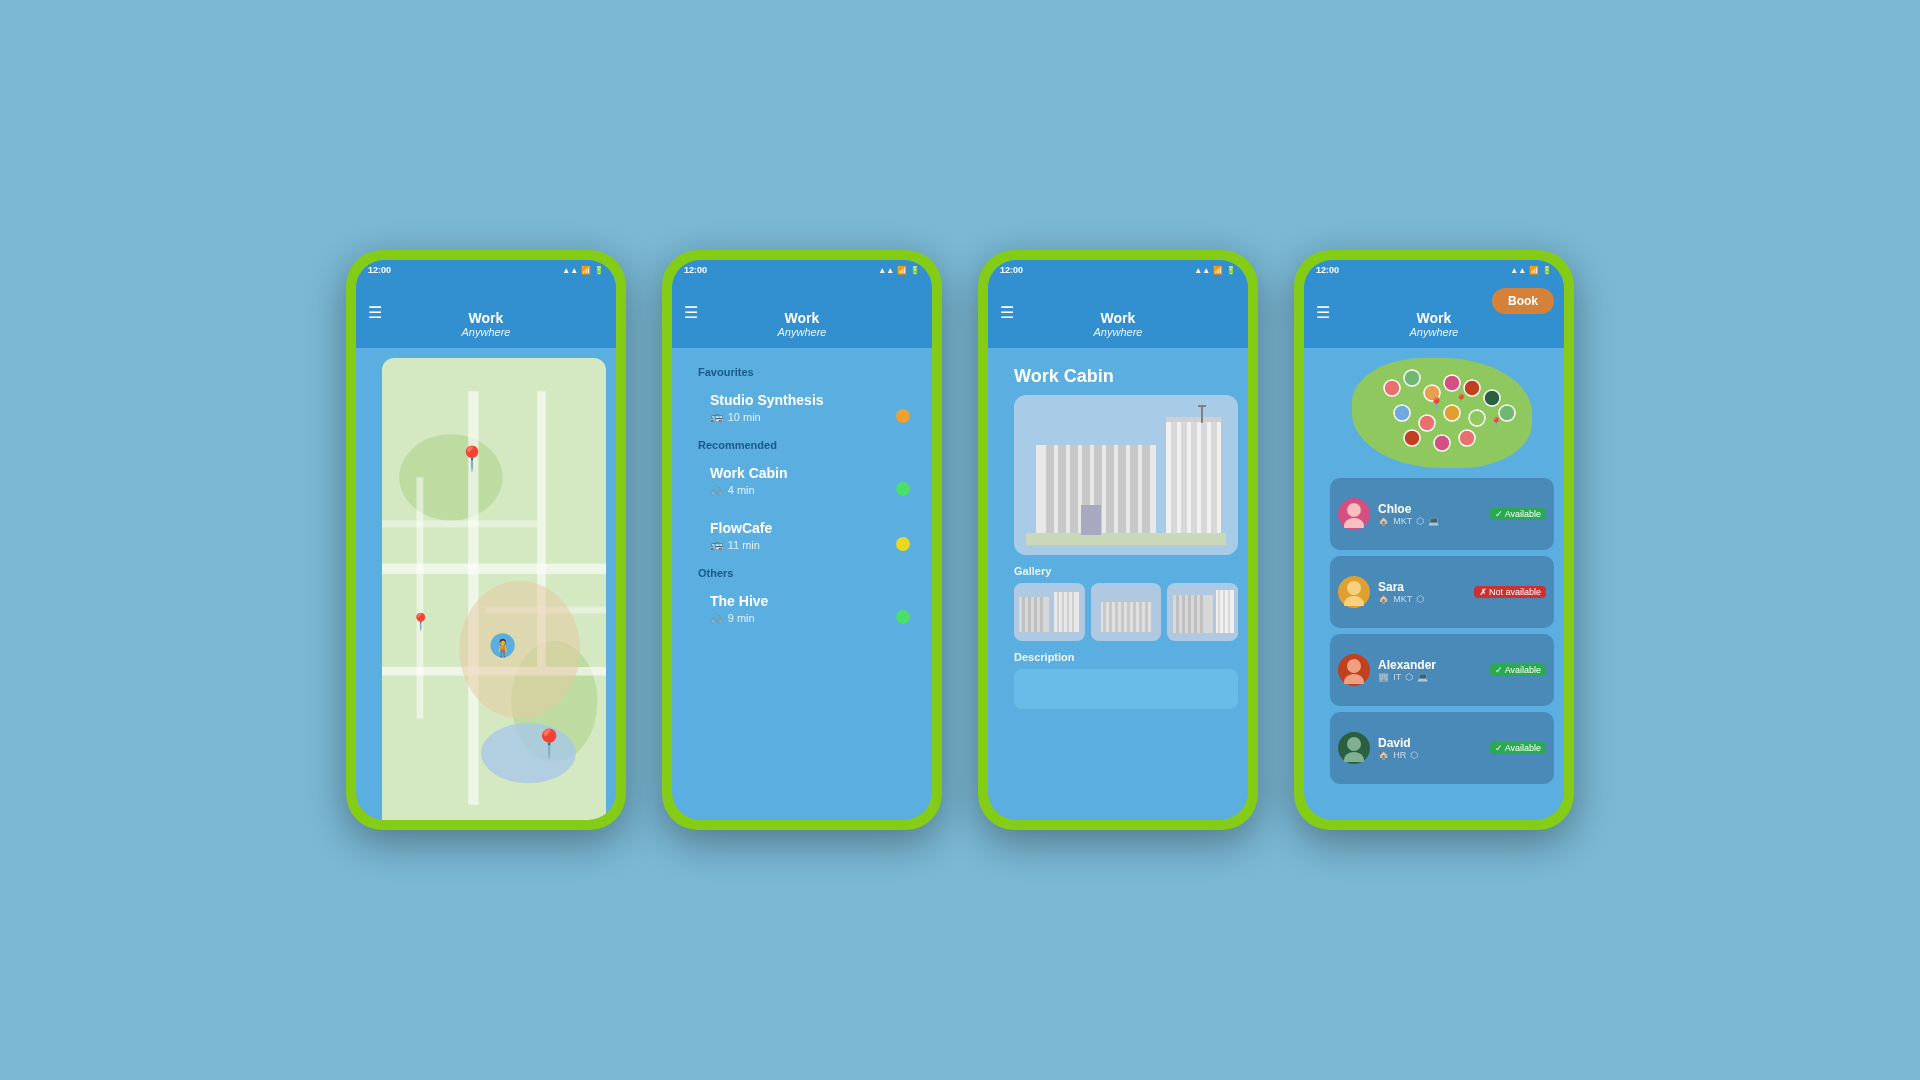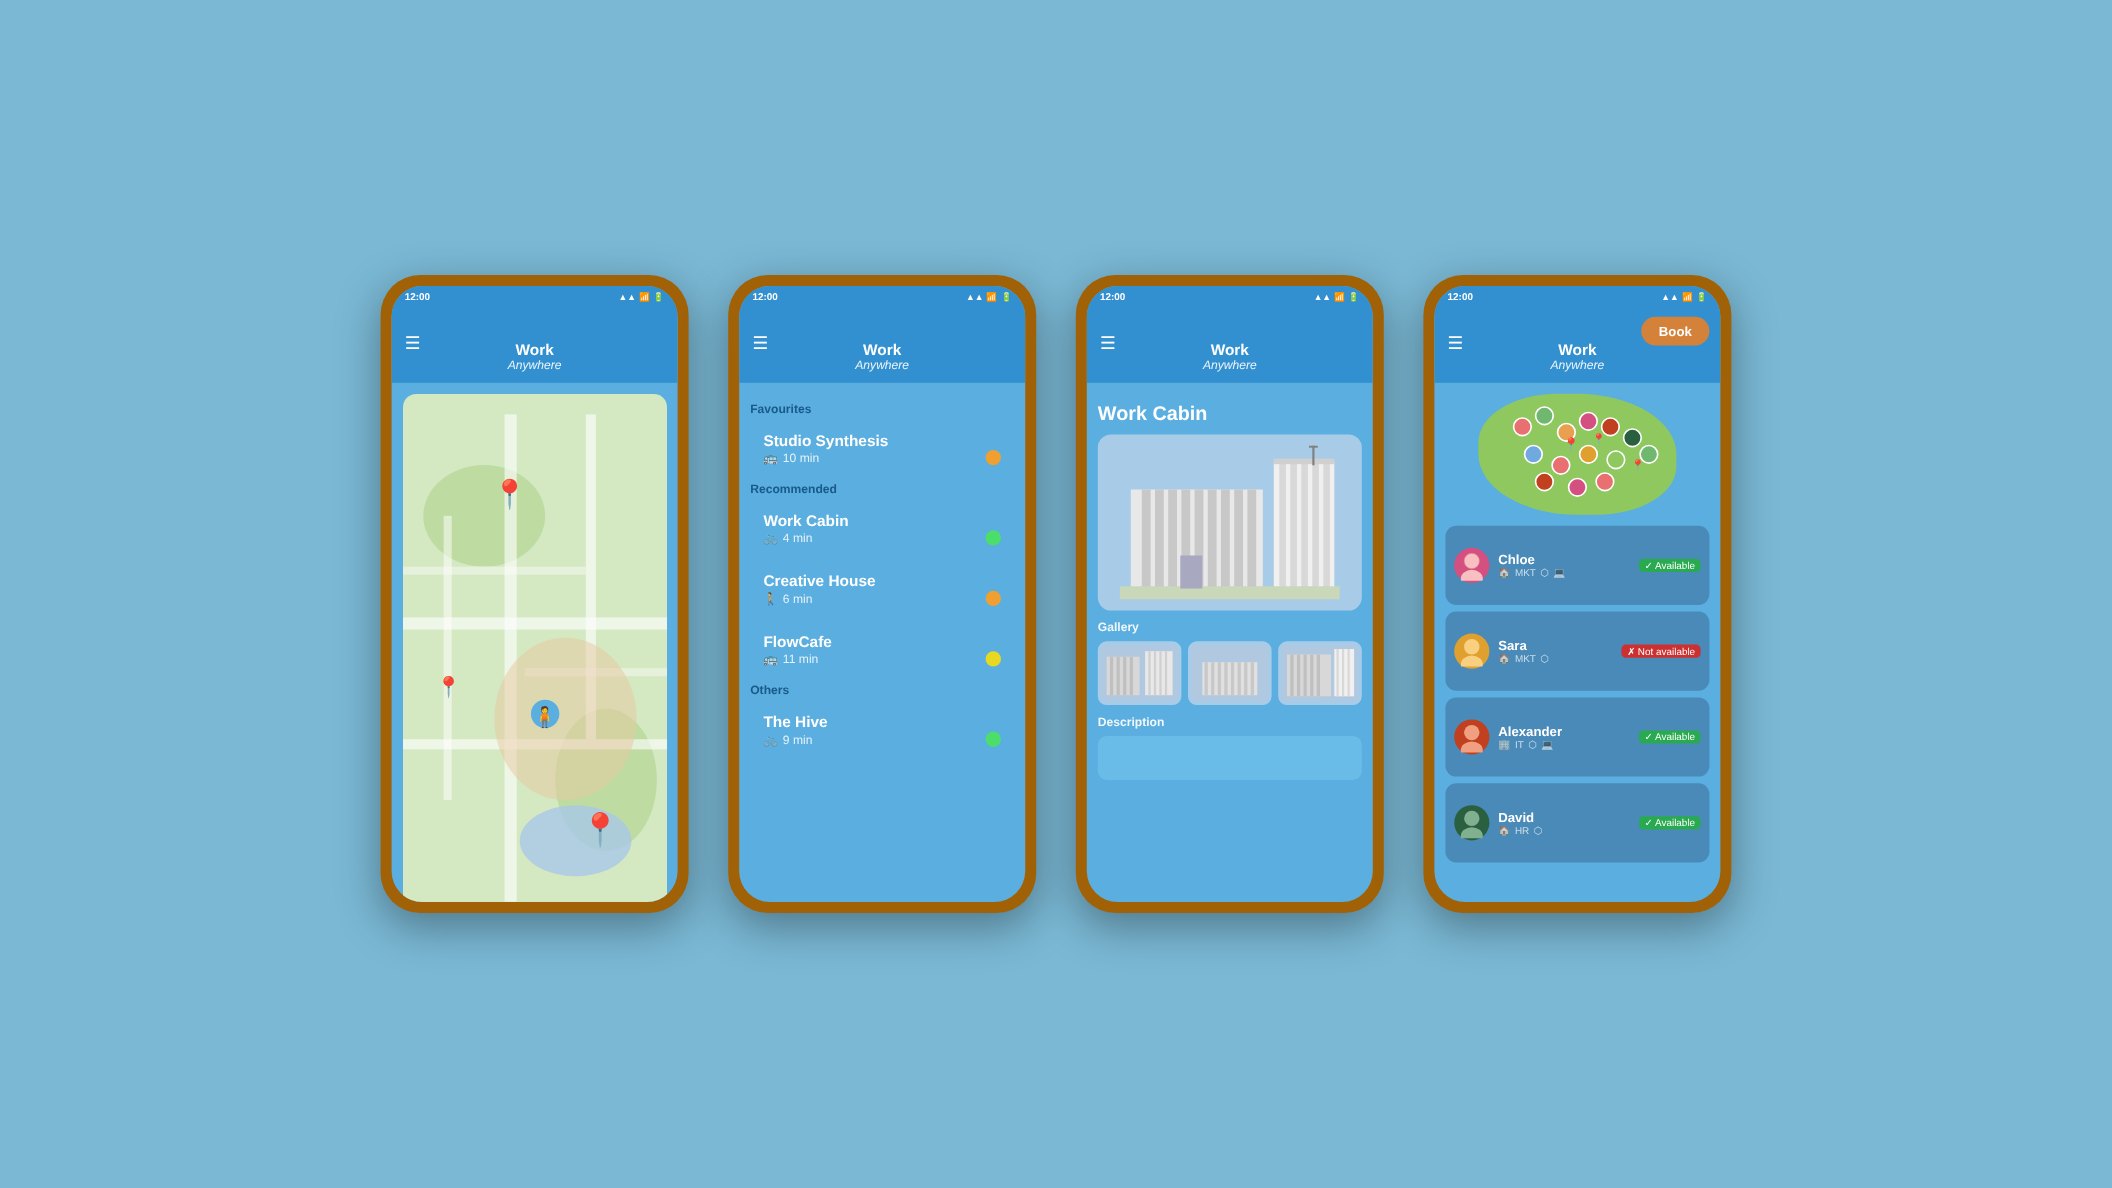--- a/index.html
+++ b/index.html
@@ -12,21 +12,21 @@
       justify-content: center;
       gap: 36px;
       font-family: 'Segoe UI', Arial, sans-serif;
       overflow: hidden;
     }
 
     
     .phone {
       width: 280px;
       height: 580px;
-      background: #a16207;
+      background: #84cc16;
       border-radius: 36px;
       padding: 10px;
       box-shadow: 0 12px 40px rgba(0,0,0,0.35);
       display: flex;
       flex-direction: column;
       overflow: hidden;
     }
     .phone-inner {
       flex: 1;
       background: #5aaee0;
@@ -72,20 +72,21 @@
     }
     .header-title .main-title { font-size: 14px; font-weight: 600; margin-top: 24px; }
     .header-title .sub-title { font-size: 11px; font-style: italic; opacity: 0.9; }
 
     
     .phone-content {
       flex: 1;
       overflow-y: auto;
       padding: 10px;
       scrollbar-width: none;
+      margin-left: 16px;
     }
     .phone-content::-webkit-scrollbar { display: none; }
 
     
     .map-container {
       border-radius: 12px;
       overflow: hidden;
       height: 480px;
       position: relative;
       background: #d4e8c2;
@@ -329,30 +330,20 @@
       <div class="section-label">Recommended</div>
       <div class="list-item">
         <div class="list-item-left">
           <div class="item-name">Work Cabin</div>
           <div class="item-sub">
             <span>🚲</span>
             <span>4 min</span>
           </div>
         </div>
         <div class="status-dot dot-green"></div>
-      </div>
-      <div class="list-item">
-        <div class="list-item-left">
-          <div class="item-name">Creative House</div>
-          <div class="item-sub">
-            <span>🚶</span>
-            <span>6 min</span>
-          </div>
-        </div>
-        <div class="status-dot dot-orange"></div>
       </div>
       <div class="list-item">
         <div class="list-item-left">
           <div class="item-name">FlowCafe</div>
           <div class="item-sub">
             <span>🚌</span>
             <span>11 min</span>
           </div>
         </div>
         <div class="status-dot dot-yellow"></div>

